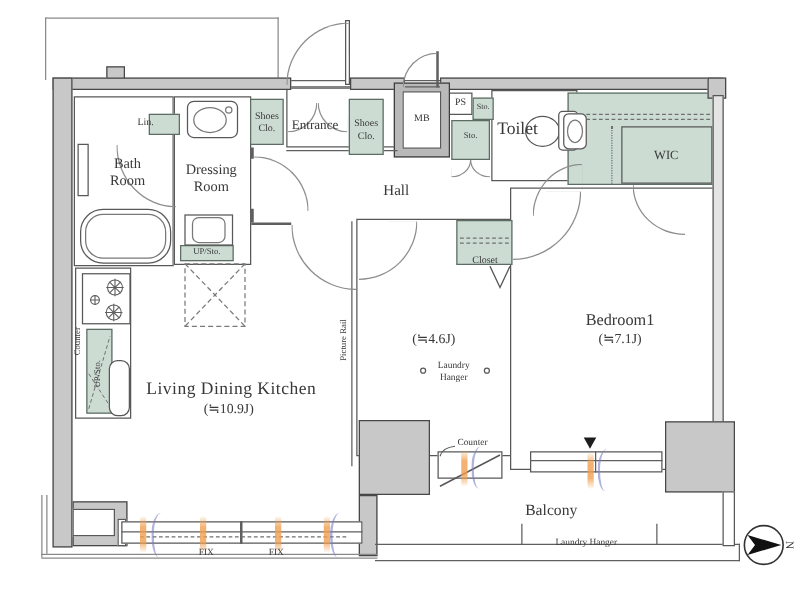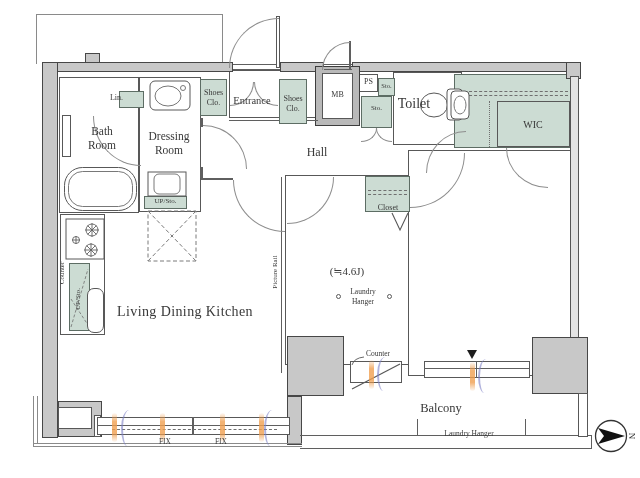--- a/index.html
+++ b/index.html
@@ -205,21 +205,24 @@
 
   <div class="lbl" style="left:72px;top:124px;width:60px;height:30px;font-size:11.5px">Bath
 Room</div>
   <div class="lbl" style="left:134px;top:129px;width:70px;height:30px;font-size:11.5px">Dressing
 Room</div>
   <div class="lbl" style="left:222px;top:94px;width:60px;height:14px;font-size:10.5px">Entrance</div>
   <div class="lbl" style="left:287px;top:145px;width:60px;height:15px;font-size:12px">Hall</div>
   <div class="lbl" style="left:384px;top:95px;width:60px;height:15px;font-size:14px">Toilet</div>
   <div class="lbl" style="left:508px;top:119px;width:50px;height:14px;font-size:10px">WIC</div>
   <div class="lbl" style="left:297px;top:265px;width:100px;height:15px;font-size:11px">(≒4.6J)</div>
+  <div class="lbl" style="left:436px;top:248px;width:120px;height:16px;font-size:13px">Bedroom1</div>
+  <div class="lbl" style="left:446px;top:265px;width:100px;height:15px;font-size:11px">(≒7.1J)</div>
   <div class="lbl" style="left:95px;top:303px;width:180px;height:17px;font-size:14px;letter-spacing:.4px">Living Dining Kitchen</div>
+  <div class="lbl" style="left:123px;top:321px;width:120px;height:15px;font-size:11px">(≒10.9J)</div>
   <div class="lbl" style="left:405px;top:401px;width:72px;height:16px;font-size:12.5px">Balcony</div>
 
   <div class="lbl" style="left:104px;top:93px;width:25px;height:12px;font-size:8px">Lin.</div>
   <div class="lbl" style="left:200px;top:88px;width:27px;height:22px;font-size:8px;line-height:1.3">Shoes
 Clo.</div>
   <div class="lbl" style="left:279px;top:94px;width:28px;height:22px;font-size:8px;line-height:1.3">Shoes
 Clo.</div>
   <div class="lbl" style="left:378px;top:82px;width:17px;height:11px;font-size:6.5px">Sto.</div>
   <div class="lbl" style="left:361px;top:104px;width:31px;height:12px;font-size:7px">Sto.</div>
   <div class="lbl" style="left:367px;top:203px;width:42px;height:11px;font-size:8px">Closet</div>

